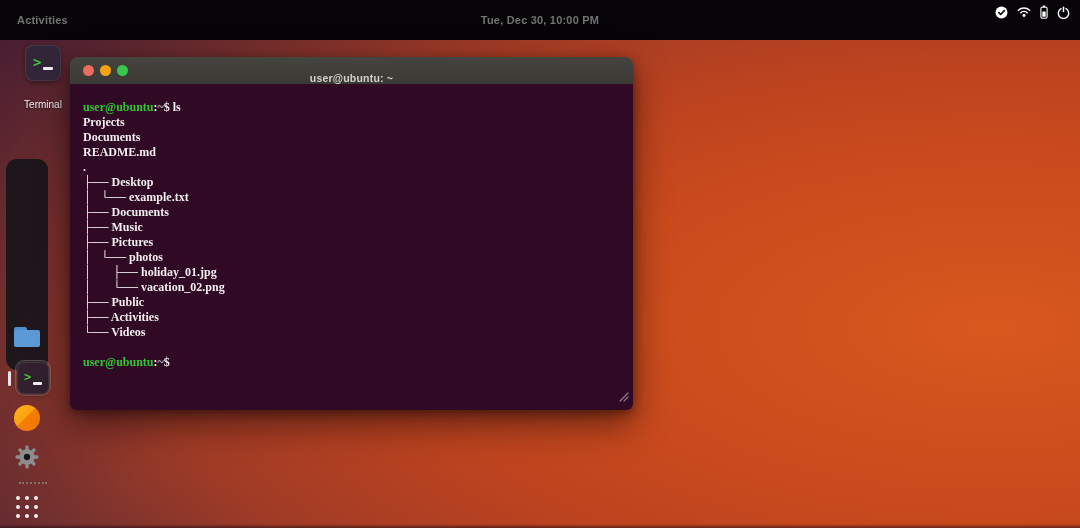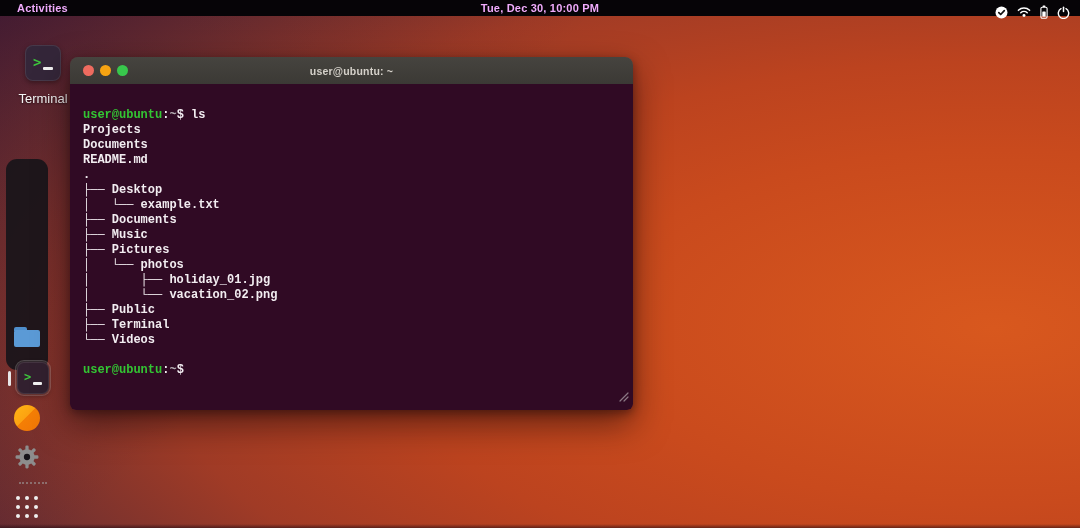--- a/index.html
+++ b/index.html
@@ -8,22 +8,22 @@
     font-family:"Liberation Sans",sans-serif;
     background:
       linear-gradient(to top, rgba(30,8,18,0.55) 0px, rgba(30,8,18,0) 4px),
       linear-gradient(135deg, rgba(40,12,40,0.30) 0%, rgba(40,12,40,0) 38%),
       radial-gradient(ellipse 135% 120% at 92% 62%,
         #d8581e 0%, #c94a1d 28%, #bc431f 42%, #a03b26 58%,
         #713030 72%, #4a2037 86%, #38162c 96%, #33142a 100%);
   }
   
   .topbar{
-    position:absolute;top:0;left:0;width:100%;height:16px;
-    background:#060407;display:flex;align-items:center;color:#f0abfc;
+    position:absolute;top:0;left:0;width:100%;height:40px;
+    background:#060407;display:flex;align-items:center;color:#737373;
   }
   .activities{margin-left:17px;font-size:11px;font-weight:700;letter-spacing:.2px;cursor:pointer;}
   .clock{
     position:absolute;left:50%;transform:translateX(-50%);
     font-size:11px;font-weight:700;letter-spacing:.2px;cursor:pointer;white-space:nowrap;
   }
   .status{position:absolute;right:10px;top:0;height:24px;display:flex;align-items:center;gap:9px;cursor:pointer;}
   .status svg{display:block;}
   
   .shortcut{position:absolute;left:14px;top:45px;width:58px;text-align:center;cursor:pointer;}
@@ -35,21 +35,21 @@
   }
   .term-icon .gt{
     position:absolute;left:7px;top:8px;
     font-family:"DejaVu Sans Mono",monospace;font-weight:700;font-size:14px;color:#3ec63e;
   }
   .term-icon .us{position:absolute;left:17px;top:21px;width:10px;height:2.5px;background:#f2f2f2;border-radius:1px;}
   .term-icon.small{width:32px;height:32px;border-radius:7px;background:#32202f;}
   .term-icon.small .gt{left:6px;top:7px;font-size:12px;}
   .term-icon.small .us{left:15px;top:19px;width:9px;}
   .shortcut-label{
-    margin-top:10px;font-size:13px;color:#f5f5f5;
+    margin-top:18px;font-size:10px;color:#f5f5f5;
     text-shadow:0 1px 2px rgba(0,0,0,0.6);
   }
   
   .dock{
     position:absolute;left:6px;top:159px;width:42px;height:211px;
     background:rgba(22,20,26,0.90);border-radius:11px;
   }
   .dock-item{position:absolute;left:50%;transform:translateX(-50%);cursor:pointer;}
   .folder-icon{top:168px;}
   .folder-tab{width:13px;height:4px;background:#4f8ecb;border-radius:2px 2px 0 0;}
@@ -74,29 +74,29 @@
   .grid-icon span{width:4px;height:4px;border-radius:50%;background:#efefef;}
   
   .window{
     position:absolute;left:70px;top:57px;width:563px;height:353px;
     border-radius:8px 8px 6px 6px;
     box-shadow:0 14px 34px rgba(20,5,10,0.55), 0 3px 10px rgba(20,5,10,0.4);
     overflow:hidden;
   }
   .titlebar{
     height:27px;background:linear-gradient(#46443f,#3b3935);
-    position:relative;display:flex;align-items:center;justify-content:center;cursor:default;
+    position:relative;display:flex;align-items:flex-end;justify-content:center;cursor:default;
   }
   .lights{position:absolute;left:13px;top:0;height:27px;display:flex;align-items:center;gap:6px;}
   .light{width:11px;height:11px;border-radius:50%;cursor:pointer;}
   .win-title{font-size:10.5px;font-weight:700;color:#d5d1ca;letter-spacing:.2px;}
   .term-body{
     position:relative;height:326px;box-sizing:border-box;
-    background:#300a24;padding:24px 13px 0 13px;
-    font-family:Liberation Mono, monospace;font-size:12px;font-weight:700;
+    background:#300a24;padding:16px 13px 0 13px;
+    font-family:Liberation Serif, serif;font-size:12px;font-weight:700;
     color:#f2edf1;cursor:text;
   }
   .tline{height:15px;line-height:15px;white-space:pre;}
   .c-green{color:#33c533;}
   .c-white{color:#f2edf1;}
   .c-dim{color:#b3aab1;}
   .resize-grip{position:absolute;right:4px;bottom:4px;cursor:nwse-resize;}
 </style>
 </head>
 <body>
@@ -213,21 +213,21 @@
         <div class="tline">.</div>
         <div class="tline">├── Desktop</div>
         <div class="tline">│   └── example.txt</div>
         <div class="tline">├── Documents</div>
         <div class="tline">├── Music</div>
         <div class="tline">├── Pictures</div>
         <div class="tline">│   └── photos</div>
         <div class="tline">│       ├── holiday_01.jpg</div>
         <div class="tline">│       └── vacation_02.png</div>
         <div class="tline">├── Public</div>
-        <div class="tline">├── Terminal</div>
+        <div class="tline">├── Activities</div>
         <div class="tline">└── Videos</div>
         <div class="tline"></div>
         <div class="tline"><span class="c-green">user@ubuntu</span><span class="c-white">:</span><span class="c-dim">~</span><span class="c-white">$</span><span class="c-white"></span></div>
         <span class="resize-grip">
         <svg width="11" height="11" viewBox="0 0 11 11">
           <path d="M2 10 L10 2 M6 10 L10 6" stroke="#8a7884" stroke-width="1.2" stroke-linecap="round"></path>
         </svg>
       </span>
     </div>
   </div>

